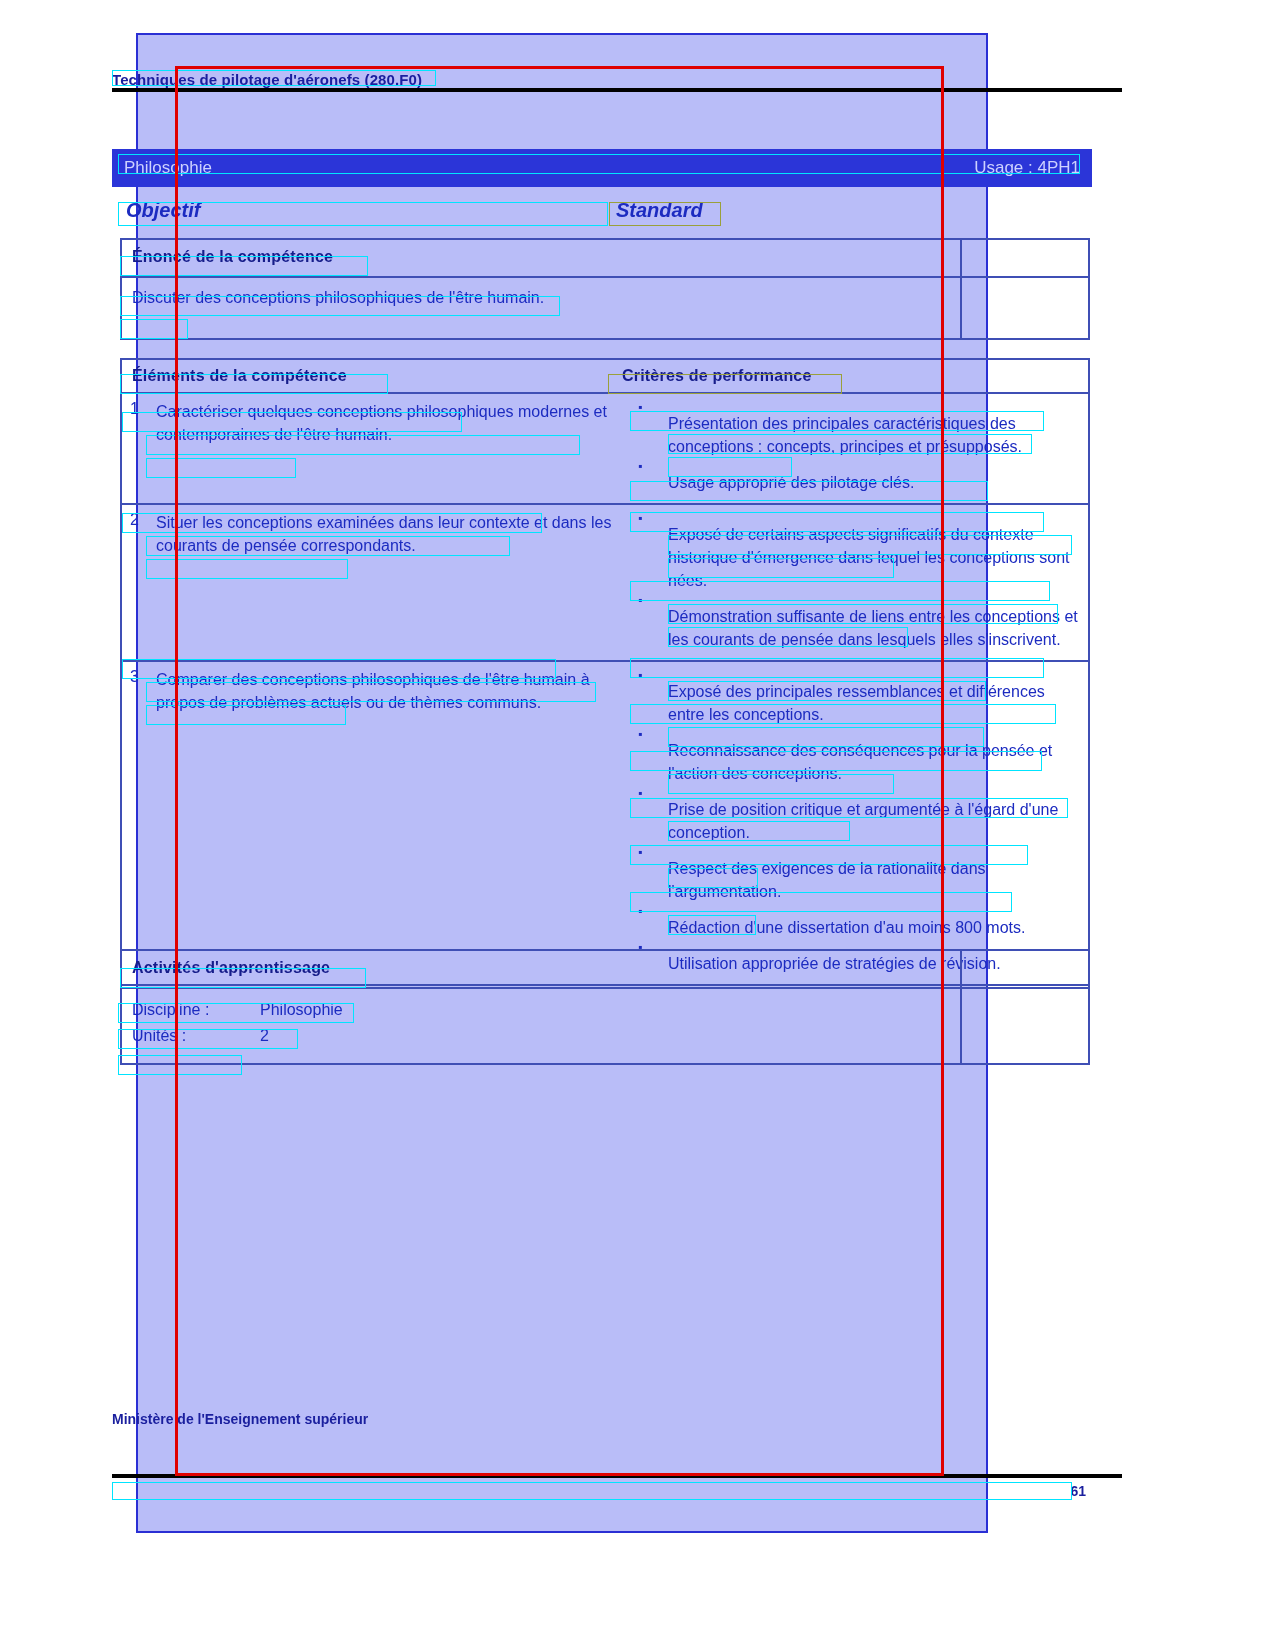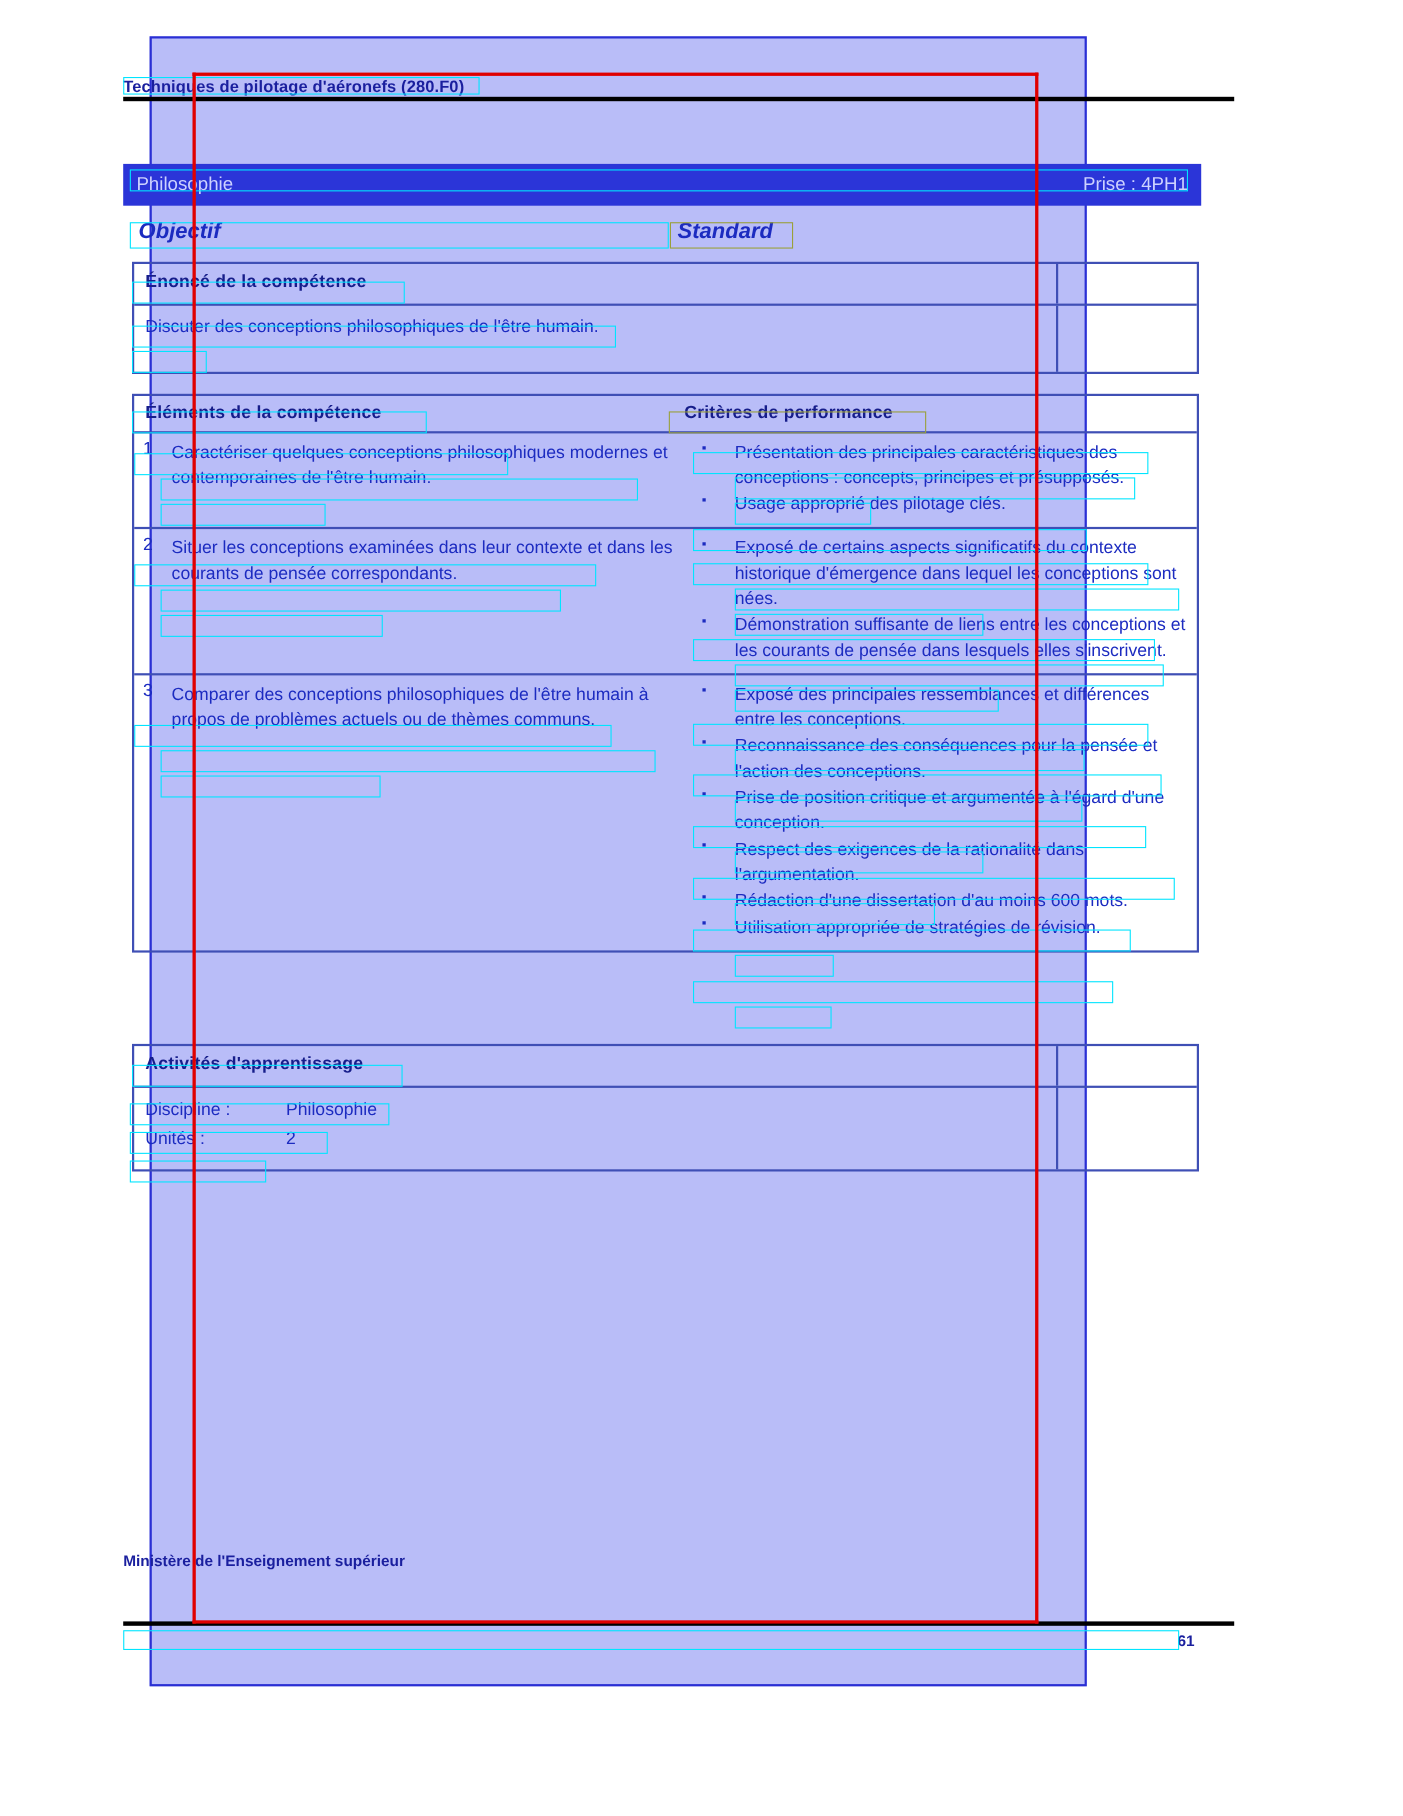--- a/index.html
+++ b/index.html
@@ -81,21 +81,21 @@
   .chead .h1{ width:500px; padding-left:10px; }
   .chead .h2{ flex:1; padding-left:0px; }
   .crow{ display:flex; border-bottom:2px solid #3f4fb5; }
   .crow:last-child{ border-bottom:none; }
   .cleft{ width:500px; padding:6px 8px 8px 8px; display:flex; }
   .cnum{ width:26px; font-size:16px; color:#1c2bc0; flex:none; }
   .ctext{ font-size:16px; color:#1c2bc0; line-height:23px; }
   .cright{ flex:1; padding:6px 8px 8px 8px; }
   .bul{ display:flex; margin-bottom:1px; }
   .bulmark{ width:38px; flex:none; font-size:12px; color:#1c2bc0; padding-left:8px; }
-  .bultext{ font-size:16px; color:#1c2bc0; line-height:23px; }
+  .bultext{ font-size:16px; color:#1c2bc0; line-height:23px;margin-top:12px; }
 
   
   .actline{ font-size:16px; color:#1c2bc0; line-height:26px; display:flex; }
   .actlabel{ width:128px; flex:none; }
 
   
   .ocr{ position:absolute; pointer-events:none; z-index:50; }
   .ocr-sub{ border:1px solid #9aa03a; }
   .ocr-line{ border:1.5px solid #00e5ff; }
 </style>
@@ -106,21 +106,21 @@
 
 <div class="rule-black" style="left:112px; top:88px; width:1010px;"></div>
 <div class="rule-black" style="left:112px; top:1474px; width:1010px;"></div>
 
 <div id="content">
 
   <div class="hdr-text">Techniques de pilotage d'aéronefs (280.F0)</div>
 
   <div class="titlebar">
     <span>Philosophie</span>
-    <span>Prise : 4PH1</span>
+    <span>Usage : 4PH1</span>
   </div>
 
   <div class="objstd">
     <span class="o">Objectif</span>
     <span class="s">Standard</span>
   </div>
 
   <div class="tblock" style="top:174px;">
     <div class="trow">
       <div class="cellL">
@@ -197,21 +197,21 @@
         <div class="bul">
           <div class="bulmark">▪</div>
           <div class="bultext">Prise de position critique et argumentée à l'égard d'une conception.</div>
         </div>
         <div class="bul">
           <div class="bulmark">▪</div>
           <div class="bultext">Respect des exigences de la rationalité dans l'argumentation.</div>
         </div>
         <div class="bul">
           <div class="bulmark">▪</div>
-          <div class="bultext">Rédaction d'une dissertation d'au moins 600 mots.</div>
+          <div class="bultext">Rédaction d'une dissertation d'au moins 800 mots.</div>
         </div>
         <div class="bul">
           <div class="bulmark">▪</div>
           <div class="bultext">Utilisation appropriée de stratégies de révision.</div>
         </div>
       </div>
     </div>
   </div>
 
   <div class="tblock" style="top:885px;">

